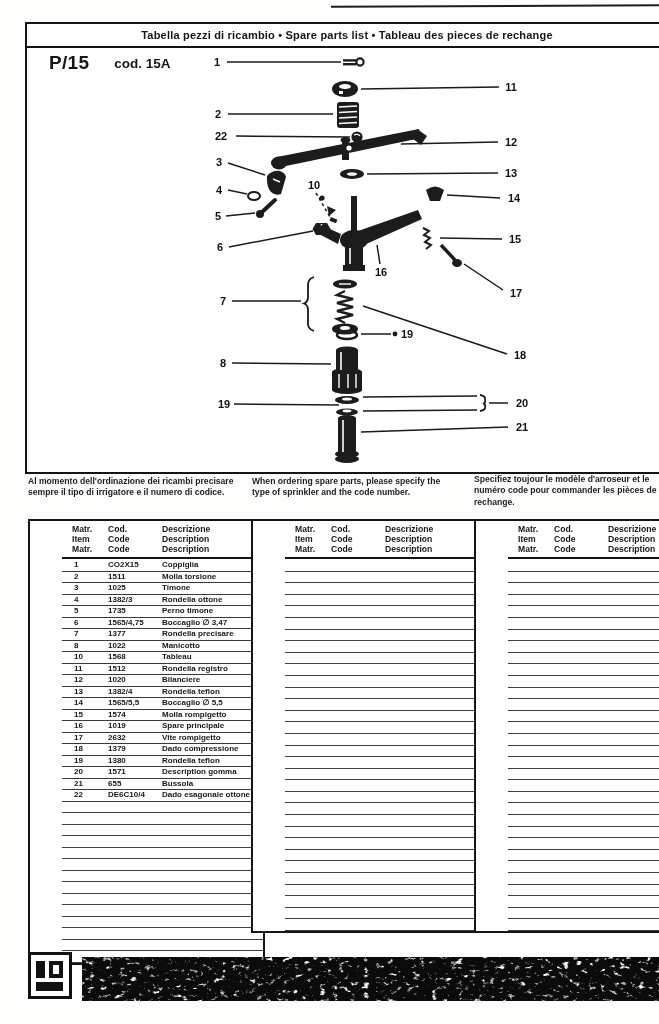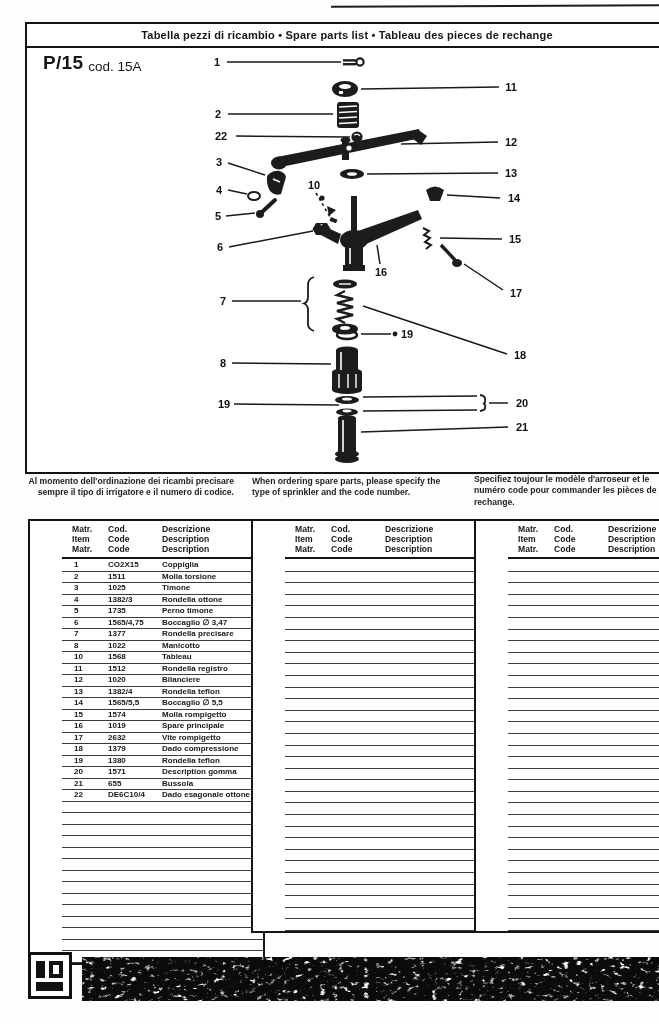--- a/index.html
+++ b/index.html
@@ -7,28 +7,28 @@
     width:659px;height:1024px;position:relative;overflow:hidden;
     background:#fdfdfc;color:#161616;
     font-family:"Liberation Sans", sans-serif;
   }
   
   .artifact-line{position:absolute;left:331px;top:5px;width:328px;height:2px;background:#1c1c1c;transform:rotate(-0.3deg);}
   
   .main-frame{position:absolute;left:25px;top:22px;width:640px;height:448px;border:2px solid #141414;border-right:none;background:#fff;}
   .header-bar{height:22px;border-bottom:2px solid #141414;display:flex;align-items:center;justify-content:center;}
   .header-bar span{font-size:11px;font-weight:700;letter-spacing:.2px;}
-  .model-label{position:absolute;left:16px;top:28px;display:flex;align-items:flex-end;gap:5px;}
+  .model-label{position:absolute;left:22px;top:28px;display:flex;align-items:center;gap:5px;}
   .model-label .model-main{font-size:19px;font-weight:700;letter-spacing:.3px;}
-  .model-label .model-sub{font-size:13.5px;font-weight:400;}
+  .model-label .model-sub{font-size:13.5px;font-weight:700;margin-left:20px;}
   #diagram{position:absolute;left:0;top:24px;width:634px;height:424px;}
   #diagram text{font-family:"Liberation Sans",sans-serif;font-size:11px;font-weight:700;fill:#121212;}
   
   .note{position:absolute;font-size:8.6px;font-weight:700;line-height:1.32;color:#1d1d1d;}
-  .note-it{left:28px;top:476px;width:206px;text-align:right;}
+  .note-it{left:28px;top:476px;width:206px;}
   .note-en{left:252px;top:476px;width:200px;}
   .note-fr{left:474px;top:474px;width:200px;}
   
   .ptable{position:absolute;top:519px;border:2px solid #141414;background:#fff;padding-left:32px;}
   .ptable-left{left:28px;width:201px;}
   .ptable-mid{left:251px;width:205px;}
   .ptable-right{left:474px;width:200px;}
   .ptable .thead{display:grid;grid-template-columns:36px 54px 1fr;padding:3px 2px 3px 10px;border-bottom:2px solid #141414;}
   .ptable .thead .hcell{display:flex;flex-direction:column;}
   .ptable .thead span{font-size:8.6px;font-weight:700;line-height:10px;}

